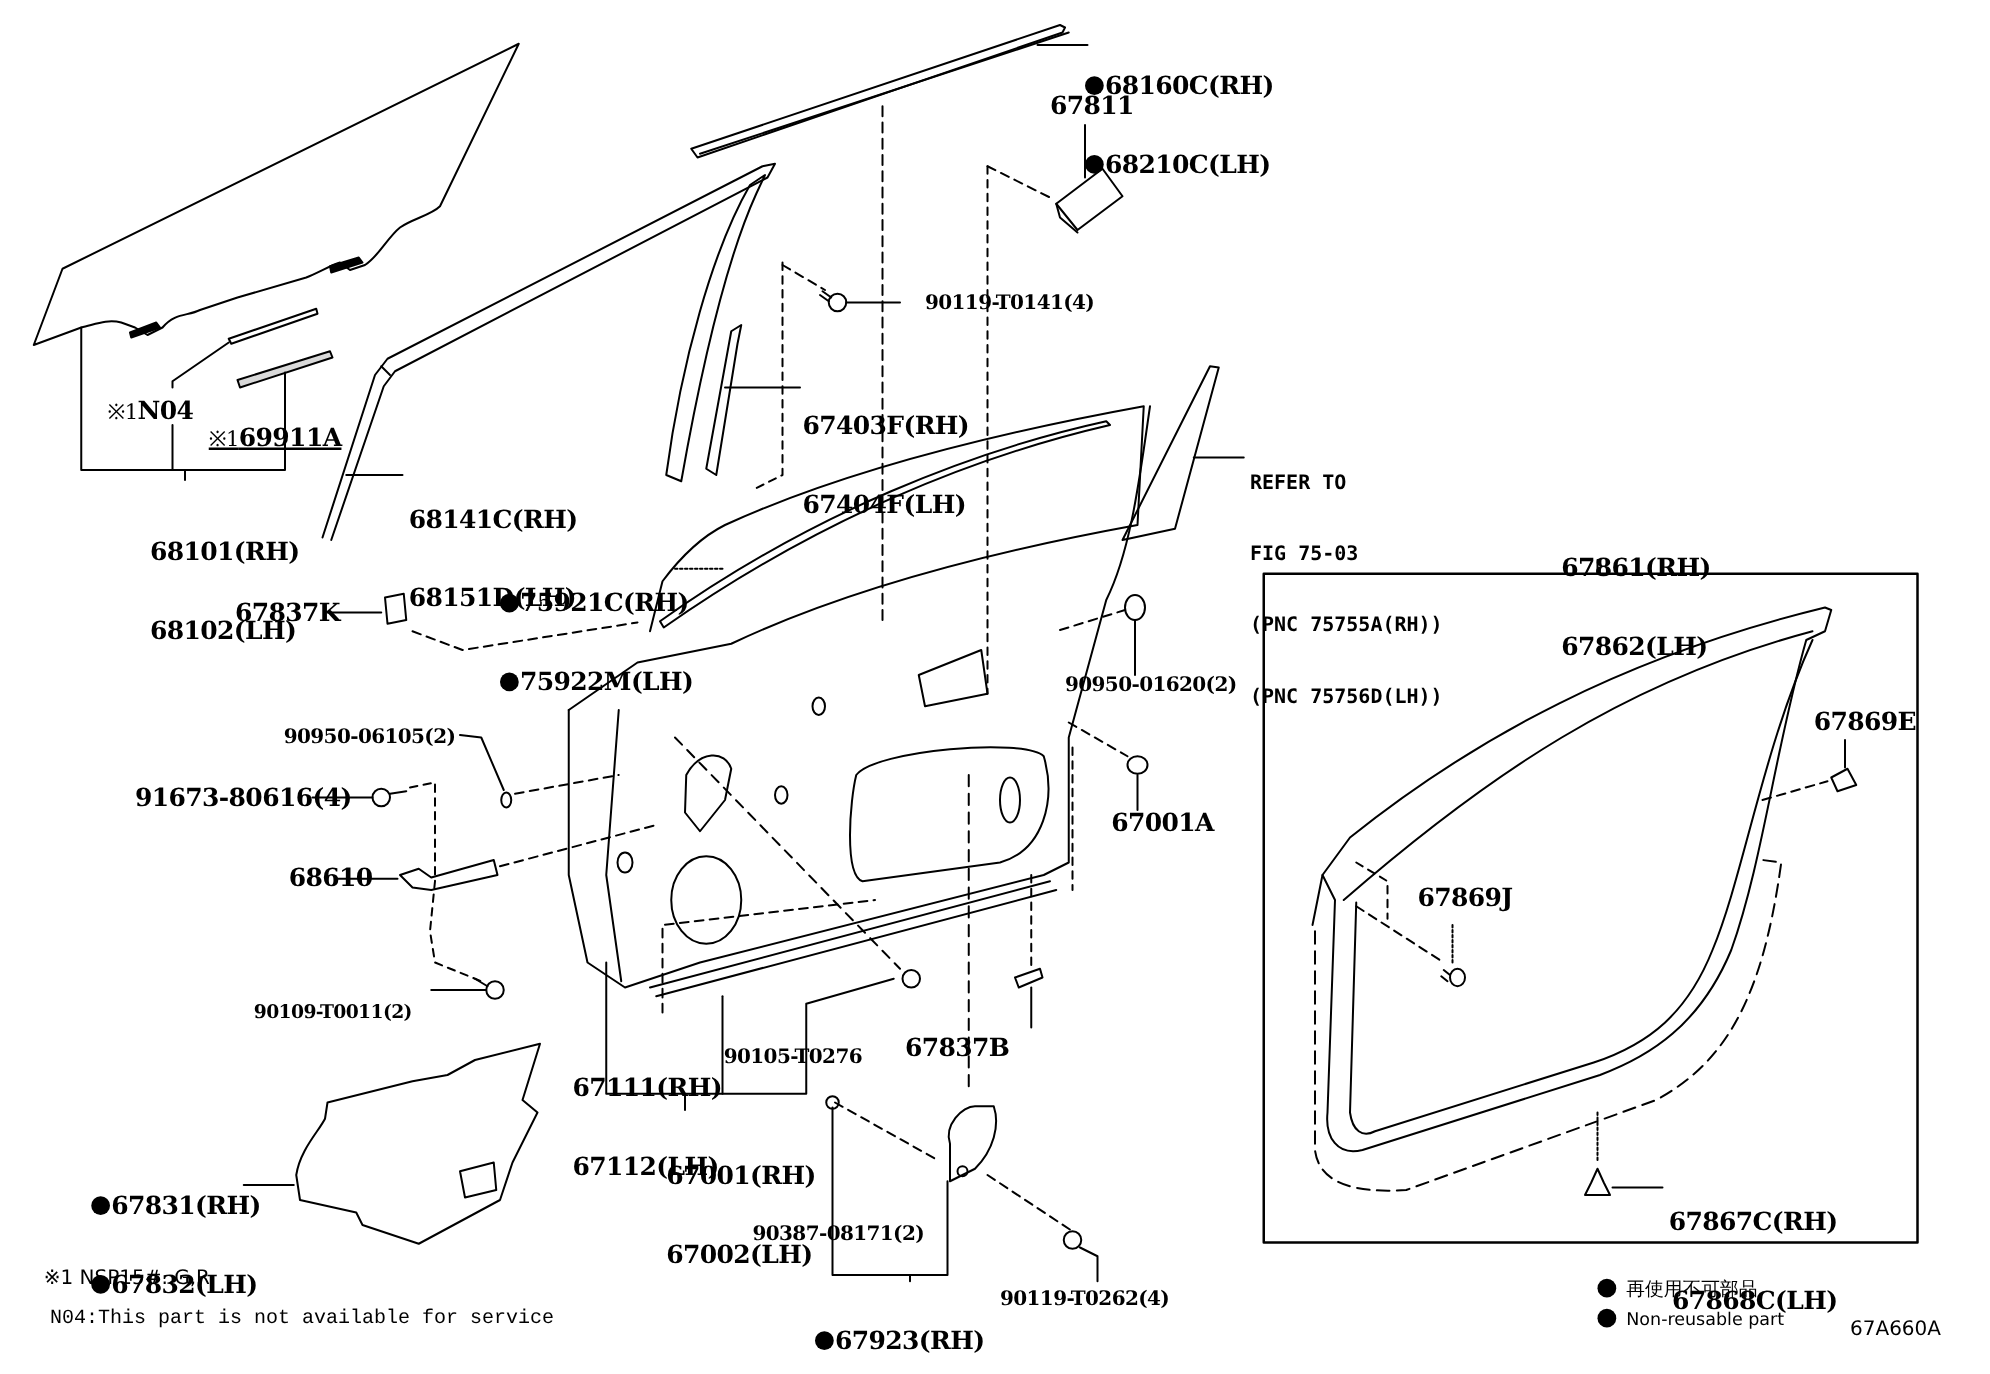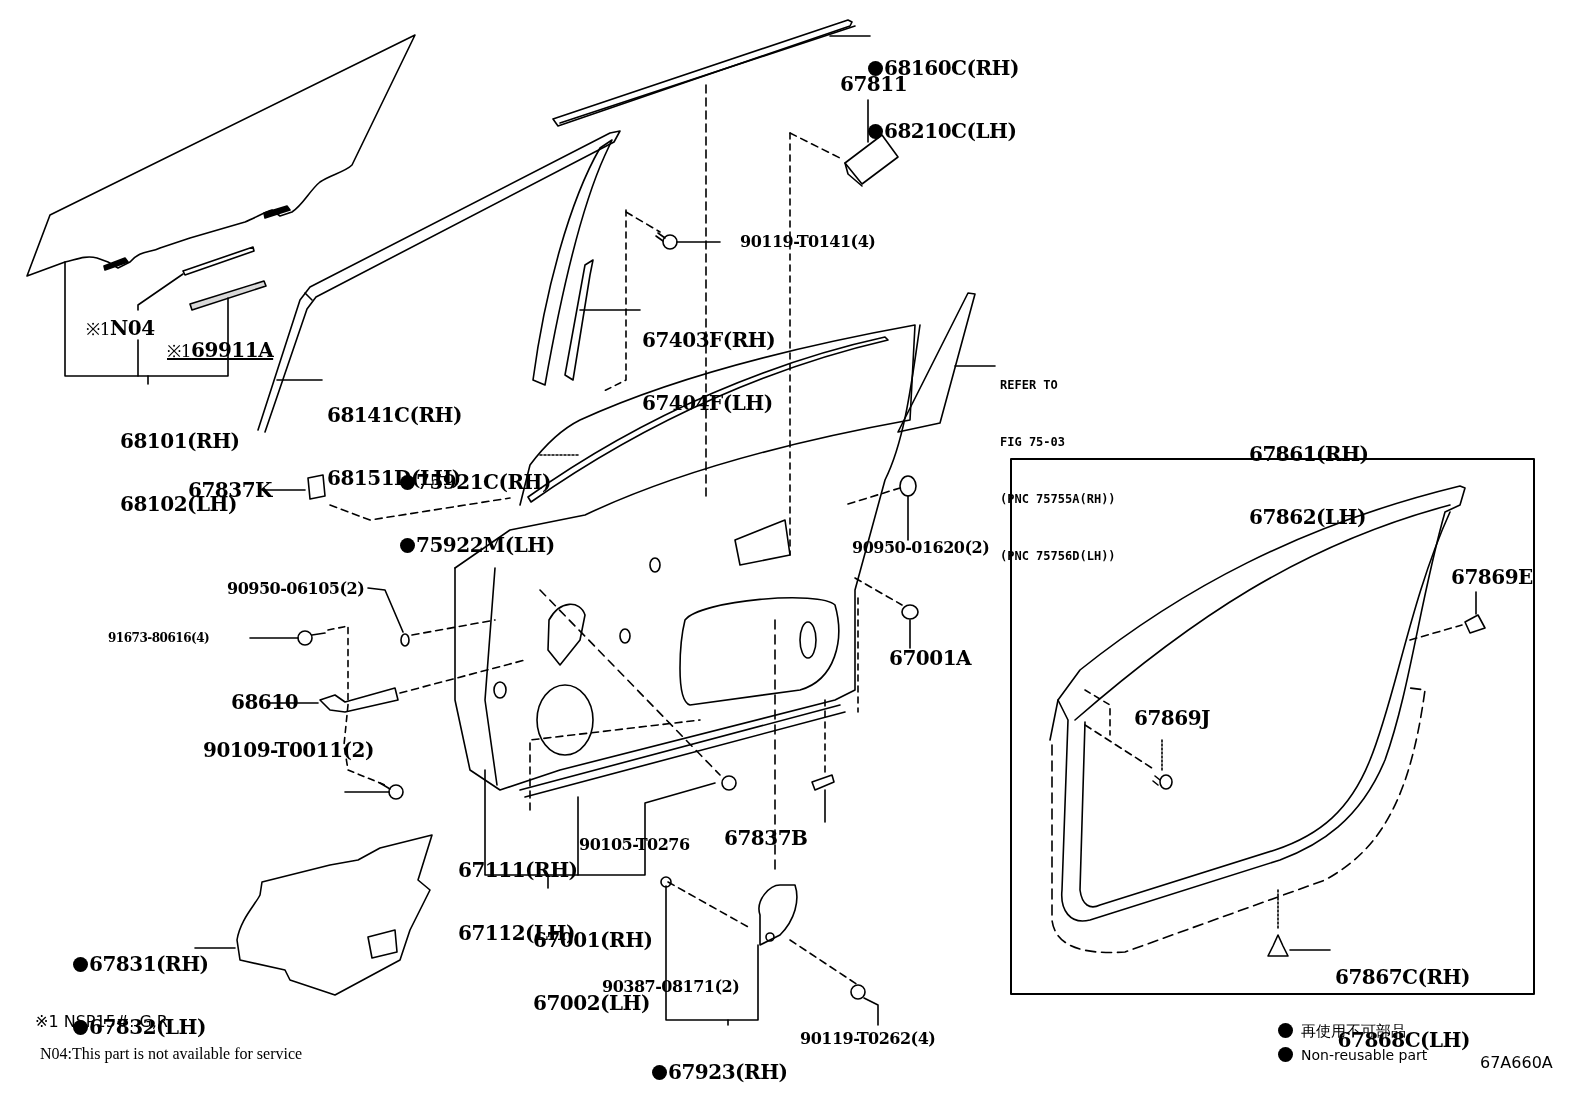--- a/index.html
+++ b/index.html
@@ -5,22 +5,22 @@
   html, body { margin:0; padding:0; background:#ffffff; }
   body { width:1592px; height:1099px; position:relative; overflow:hidden;
          font-family:"DejaVu Sans Mono","Liberation Mono",monospace; color:#000; }
   #diagram { position:absolute; left:0; top:0; width:1592px; height:1099px; }
   .lbl { position:absolute; font-family:"DejaVu Serif","Liberation Serif",serif;
          font-weight:bold; font-size:20px; line-height:21px; letter-spacing:-0.5px;
          white-space:pre; color:#000; }
   .lbl .dot { display:inline-block; width:15px; height:15px; border-radius:50%;
               background:#000; margin-right:1px; vertical-align:-1px; }
   .mono { position:absolute; font-family:"DejaVu Sans Mono","Liberation Mono",monospace;
-          font-weight:bold; font-size:12px; line-height:19px; white-space:pre; color:#000; }
-  .note { position:absolute; font-family:Liberation Serif, serif;
+          font-weight:bold; font-size:16px; line-height:19px; white-space:pre; color:#000; }
+  .note { position:absolute; font-family:Liberation Mono, monospace;
           font-size:16px; line-height:18px; white-space:pre; color:#000; }
   .legend { position:absolute; font-family:"DejaVu Sans","Liberation Sans",sans-serif;
             font-size:15px; white-space:pre; color:#000; }
   .legend .dot { display:inline-block; width:15px; height:15px; border-radius:50%;
                  background:#000; margin-right:8px; vertical-align:-2px; }
   .figid { position:absolute; font-family:"DejaVu Sans","Liberation Sans",sans-serif;
            font-size:16px; color:#000; }
 </style>
 </head>
 <body>
@@ -217,23 +217,23 @@
 <div class="lbl" style="left:327px;top:363px;">
   <div>68141C(RH)</div>
   <div>68151D(LH)</div>
 </div>
 <div class="lbl" style="left:400px;top:430px;">
   <div><span class="dot"></span><span>75921C(RH)</span></div>
   <div><span class="dot"></span><span>75922M(LH)</span></div>
 </div>
 <div class="lbl" style="left:188px;top:480px;">67837K</div>
 <div class="lbl" style="left:227px;top:578px;font-size:16px;">90950-06105(2)</div>
-<div class="lbl" style="left:108px;top:628px;font-size:12px;">91673-80616(4)</div>
+<div class="lbl" style="left:108px;top:628px;font-size:20px;">91673-80616(4)</div>
 <div class="lbl" style="left:210px;top:692px;margin-left:21px;">68610</div>
-<div class="lbl" style="left:203px;top:740px;font-size:20px;">90109-T0011(2)</div>
+<div class="lbl" style="left:203px;top:799px;font-size:15px;">90109-T0011(2)</div>
 <div class="lbl" style="left:73px;top:912px;">
   <div><span class="dot"></span><span>67831(RH)</span></div>
   <div><span class="dot"></span><span>67832(LH)</span></div>
 </div>
 <div class="lbl" style="left:458px;top:818px;">
   <div>67111(RH)</div>
   <div>67112(LH)</div>
 </div>
 <div class="lbl" style="left:579px;top:834px;font-size:16px;">90105-T0276</div>
 <div class="lbl" style="left:533px;top:888px;">

